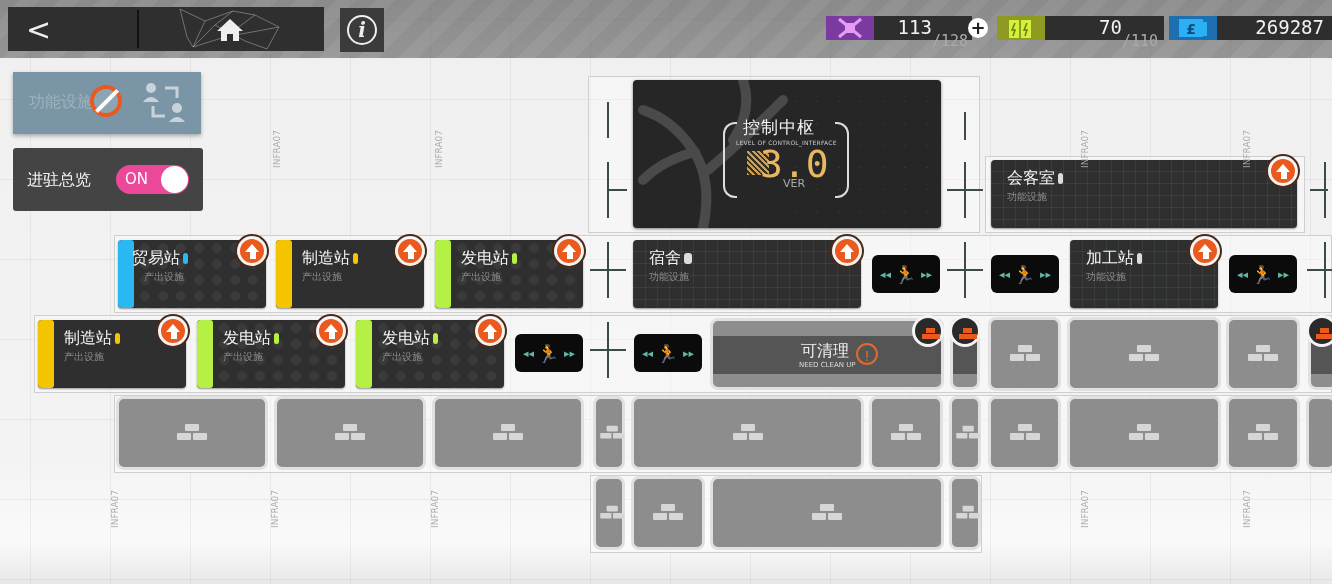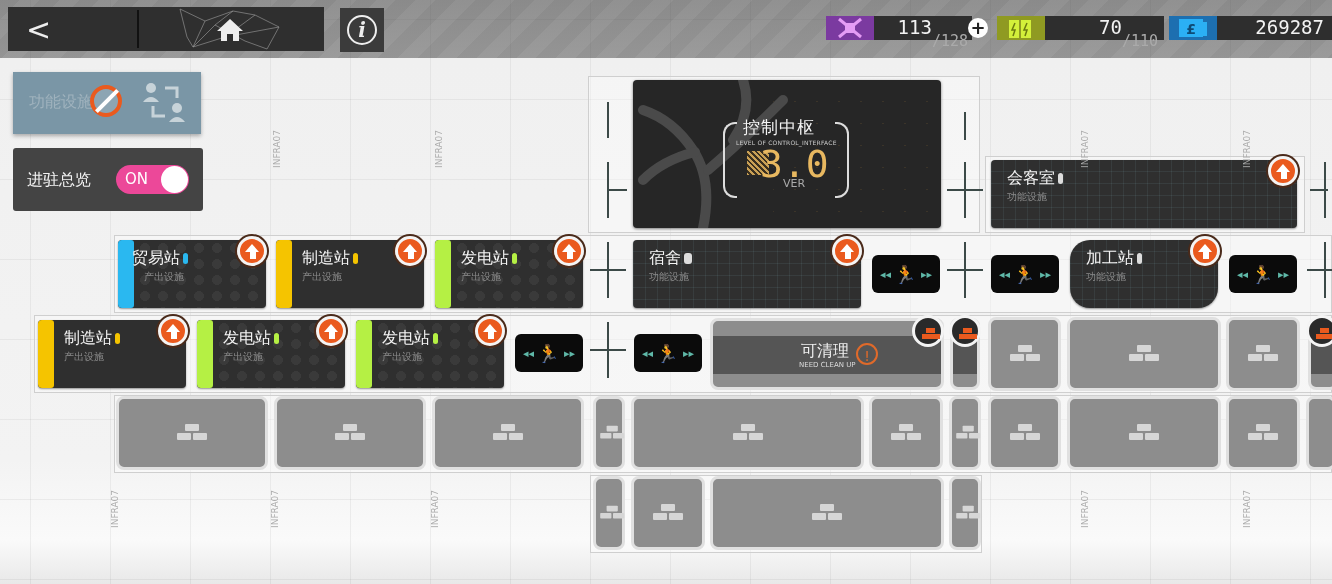--- a/index.html
+++ b/index.html
@@ -262,21 +262,21 @@
     <span>◂◂</span>
     <span class="run">🏃</span>
     <span>▸▸</span>
   </div>
 <div class="corr" style="left:991px;top:255px;">
     <span>◂◂</span>
     <span class="run">🏃</span>
     <span>▸▸</span>
   </div>
 
-<div class="room dots" style="left:1070px;top:240px;width:148px;height:68px;border-radius:20px;">
+<div class="room dots" style="left:1070px;top:240px;width:148px;height:68px;">
   <div class="name" style="left:16px;"><span>加工站</span><span class="pill" style="background:#ddd;"></span></div>
   <div class="sub" style="left:16px;">功能设施</div>
 </div>
 <div class="upg" style="left:1190px;top:236px;">
     <span class="arr"></span>
     <span class="stem"></span>
   </div>
 <div class="corr" style="left:1229px;top:255px;">
     <span>◂◂</span>
     <span class="run">🏃</span>

